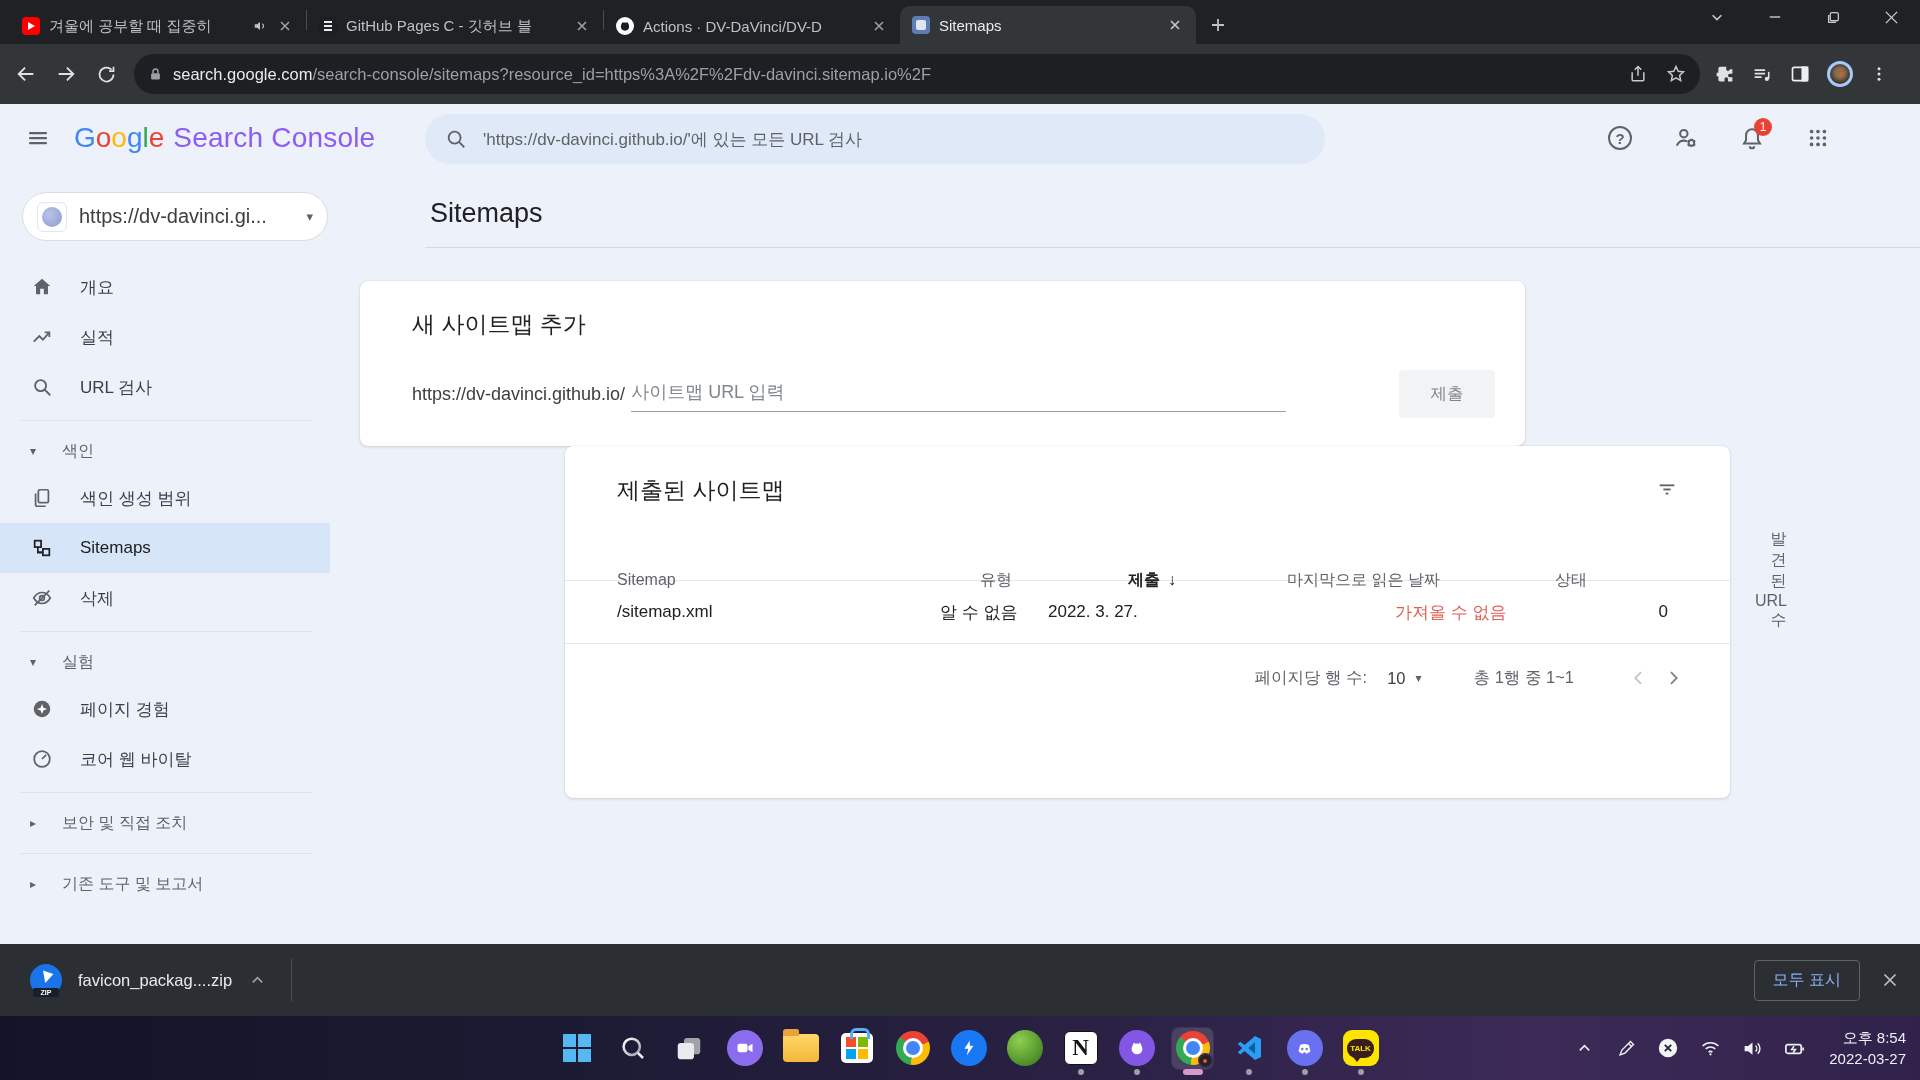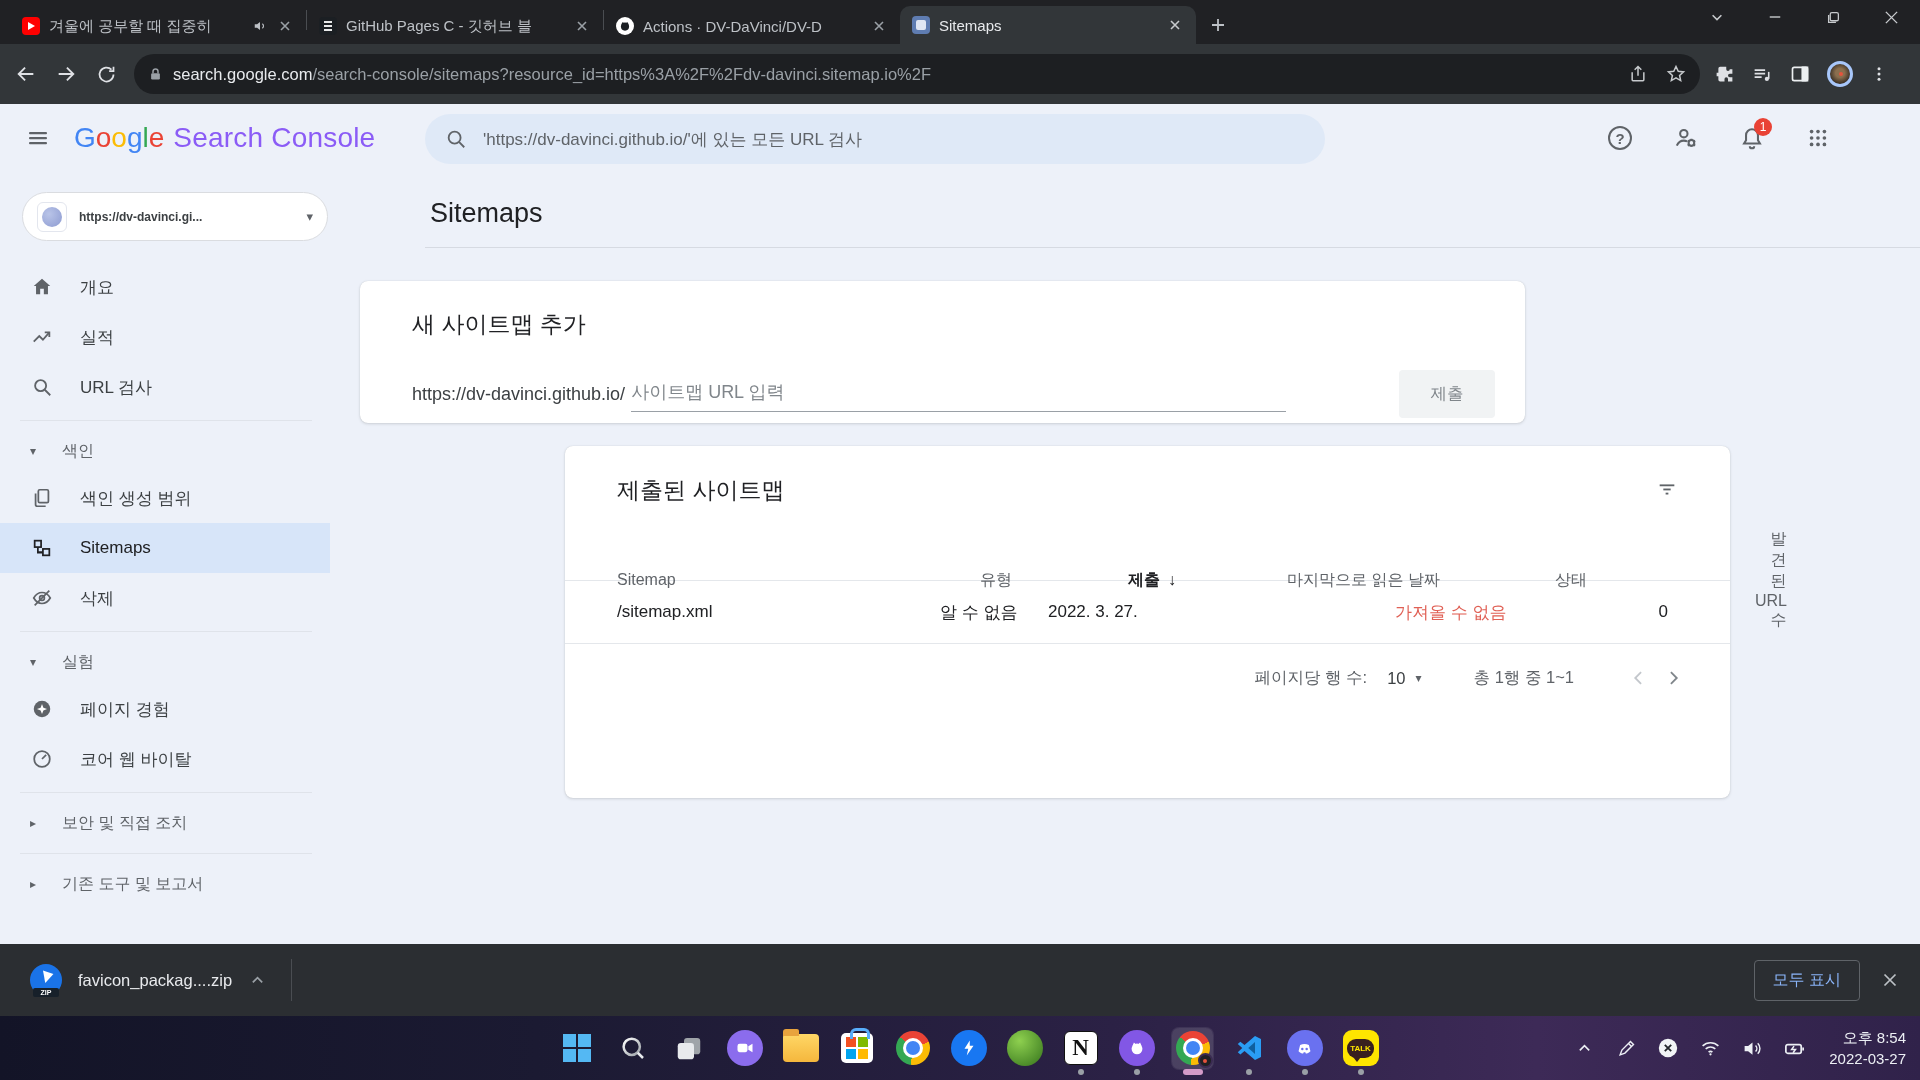--- a/index.html
+++ b/index.html
@@ -52,44 +52,44 @@
   .hic { width:44px; height:44px; display:flex; align-items:center; justify-content:center; position:relative; }
   .badge { position:absolute; top:2px; right:2px; min-width:18px; height:18px; border-radius:9px; background:#e94235; color:#fff; font-size:12px; display:flex; align-items:center; justify-content:center; padding:0 4px; }
   .helpcirc { width:24px; height:24px; border:2.2px solid #5f6368; border-radius:50%; display:flex; align-items:center; justify-content:center; font-size:15px; font-weight:700; color:#5f6368; }
   .gavatar { width:40px; height:40px; border-radius:50%; background:radial-gradient(circle at 50% 32%, #cdb astern 0, #c9b189 0 28%, #8a6f4c 55%, #463929 85%); }
 
   
   #sidebar { position:absolute; left:0; top:68px; width:330px; height:772px; }
   #propsel { margin:20px 0 0 22px; width:306px; height:49px; background:#fff; border:1px solid #dadce0; border-radius:25px; display:flex; align-items:center; padding:0 14px; }
   #propsel .globe { width:30px; height:30px; border:1px solid #e3e6ee; border-radius:6px; background:#fff; display:flex; align-items:center; justify-content:center; }
   #propsel .globe i { width:20px; height:20px; border-radius:50%; background:radial-gradient(circle at 35% 35%, #b9c4e8, #8d9bd1); display:block; }
-  #propsel .prop { margin-left:12px; font-size:12px; font-weight:700; color:#3c4043; flex:1; white-space:nowrap; overflow:hidden; }
+  #propsel .prop { margin-left:12px; font-size:20px; font-weight:400; color:#3c4043; flex:1; white-space:nowrap; overflow:hidden; }
   #propsel .dd { color:#5f6368; font-size:13px; }
   .nav-item { height:50px; display:flex; align-items:center; padding-left:30px; color:#3c4043; font-size:17px; }
   .nav-item .nicon { width:24px; height:24px; margin-right:26px; color:#5f6368; display:flex; align-items:center; justify-content:center; }
   .nav-item.sel { background:#d7e5f9; }
   .nav-item.sel, .nav-item.sel .nicon { color:#202124; }
   .nav-sec { height:44px; display:flex; align-items:center; padding-left:30px; color:#5f6368; font-size:16px; }
   .nav-sec .tri { width:14px; margin-right:18px; font-size:12px; color:#5f6368; }
   .sdiv { height:1px; background:#dfe3ea; margin:8px 0 8px 20px; width:292px; }
   #sidebar .first { margin-top:21px; }
 
   
   #content { position:absolute; left:330px; top:68px; width:1590px; height:772px; }
   #page-title { margin:26px 0 0 100px; font-size:27px; color:#202124; font-weight:400; }
   #title-div { margin-top:18px; height:1px; background:#d6dae2; margin-left:95px; }
   .card { background:#fff; border-radius:8px; box-shadow:0 1px 3px rgba(60,64,67,.18), 0 0 1px rgba(60,64,67,.2); width:1165px; margin-left:235px; position:relative; }
-  #card-add { margin-top:33px; height:142px; padding:28px 30px 16px 52px;margin-left:30px; }
+  #card-add { margin-top:33px; height:165px; padding:28px 30px 16px 52px;margin-left:30px; }
   .card h2 { font-size:23px; font-weight:400; color:#202124; }
   #add-row { margin-top:30px; display:flex; align-items:center; }
   #base-url { font-size:18px; color:#3c4043; white-space:nowrap; }
   #sitemap-input { flex:0 0 655px; margin-left:6px; border:none; outline:none; background:transparent; border-bottom:1px solid #9aa0a6; height:36px; font-size:18px; color:#202124; padding-bottom:2px; }
   #sitemap-input::placeholder { color:#80868b; }
   #submit-btn { margin-left:auto; width:96px; height:48px; background:#f1f3f4; border:none; border-radius:4px; color:#80868b; font-size:16.5px; }
-  #card-table { margin-top:23px; height:352px; padding-top:29px; }
+  #card-table { height:352px; padding-top:29px; }
   #card-table h2 { padding-left:52px; }
   #filter-btn { position:absolute; top:32px; right:52px; color:#5f6368; }
   .tgrid { display:grid; grid-template-columns:323px 108px 119px 228px 160px 1fr; padding:0 62px 0 52px; align-items:center; }
   #thead { height:52px; margin-top:23px; color:#5f6368; font-size:16px; border-bottom:1px solid #e4e7eb;gap:40px; }
   #thead .sorted { color:#202124; font-weight:700; }
   #thead .sort-arrow { font-weight:400; margin-left:8px; color:#202124; }
   #thead .num, #trow .num { text-align:right; }
   #trow { height:63px; font-size:17px; color:#202124; border-bottom:1px solid #e4e7eb; }
   .status-err { font-weight:400; }
   #tfoot { height:68px; display:flex; align-items:center; justify-content:flex-end; padding-right:40px; color:#5f6368; font-size:16.5px; }

